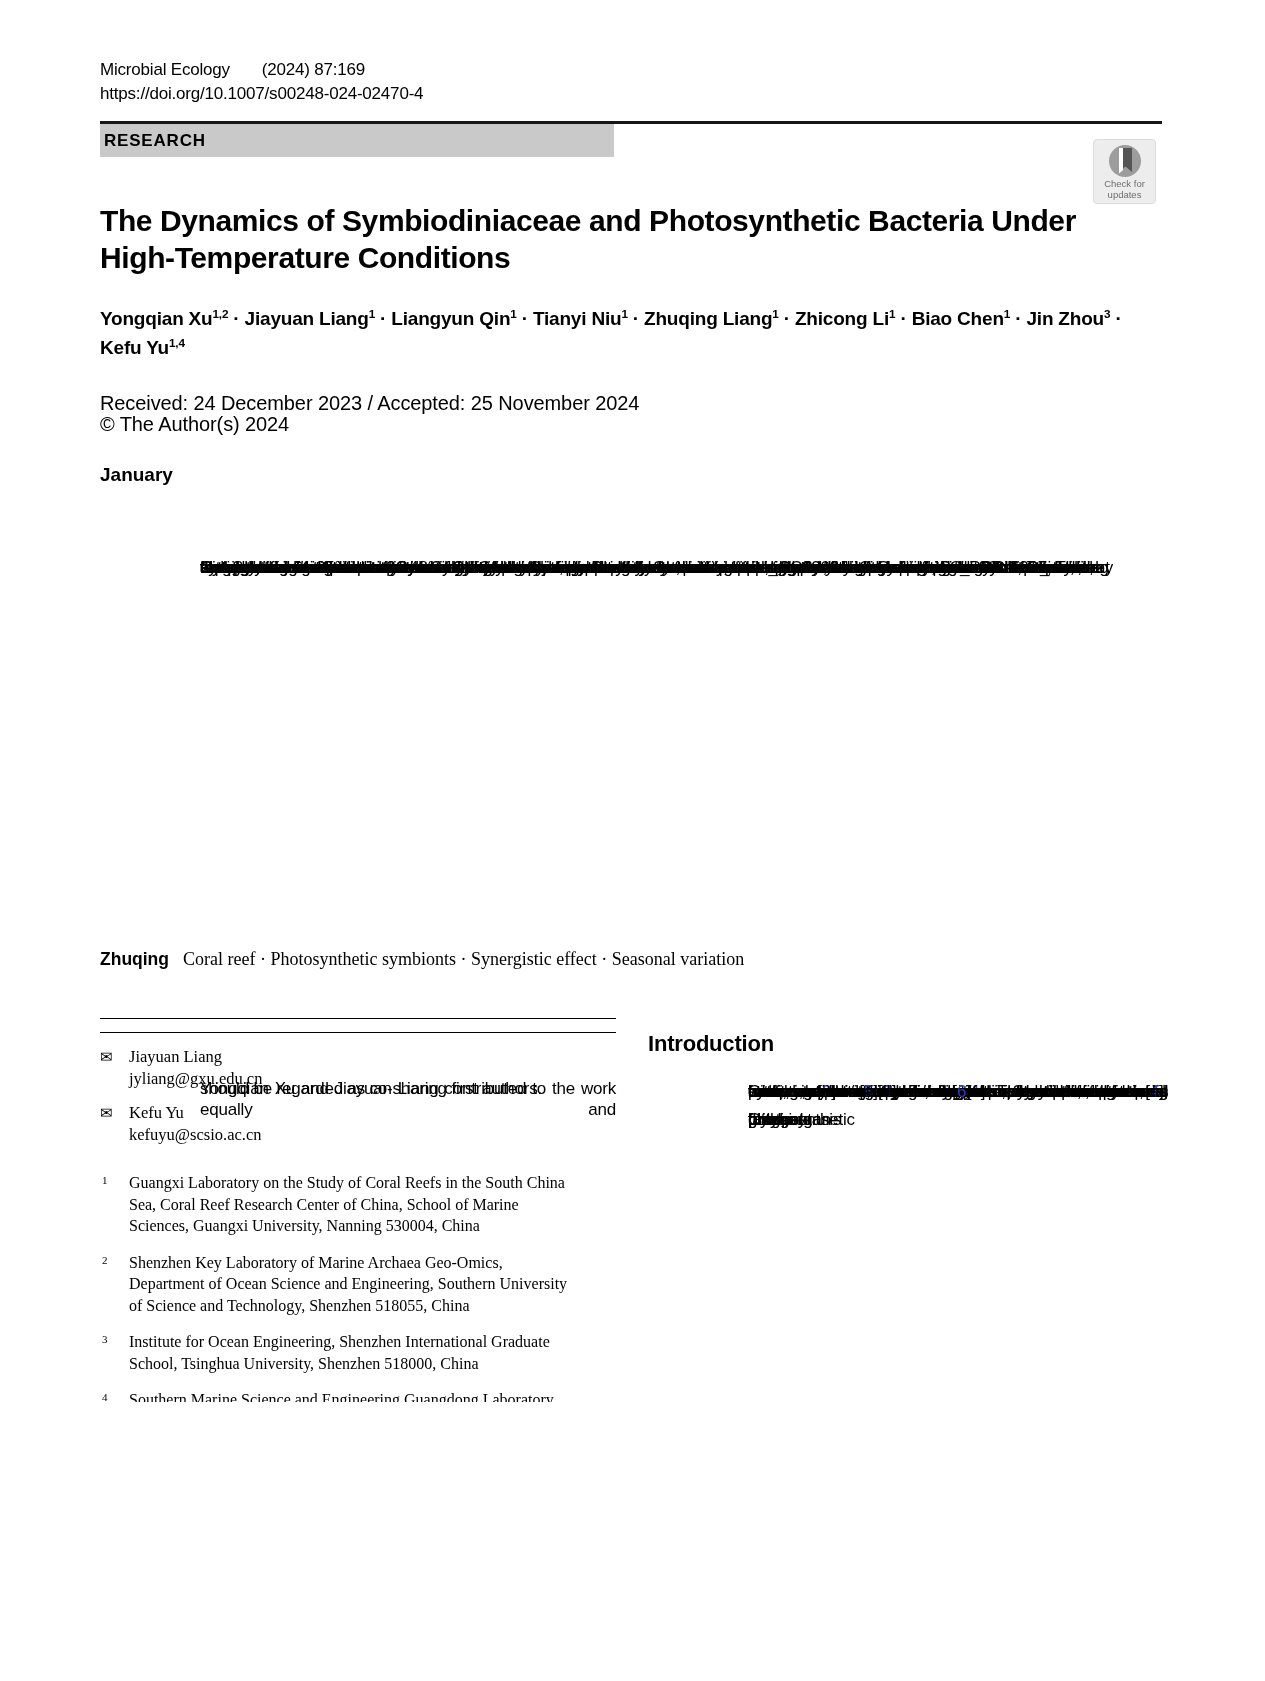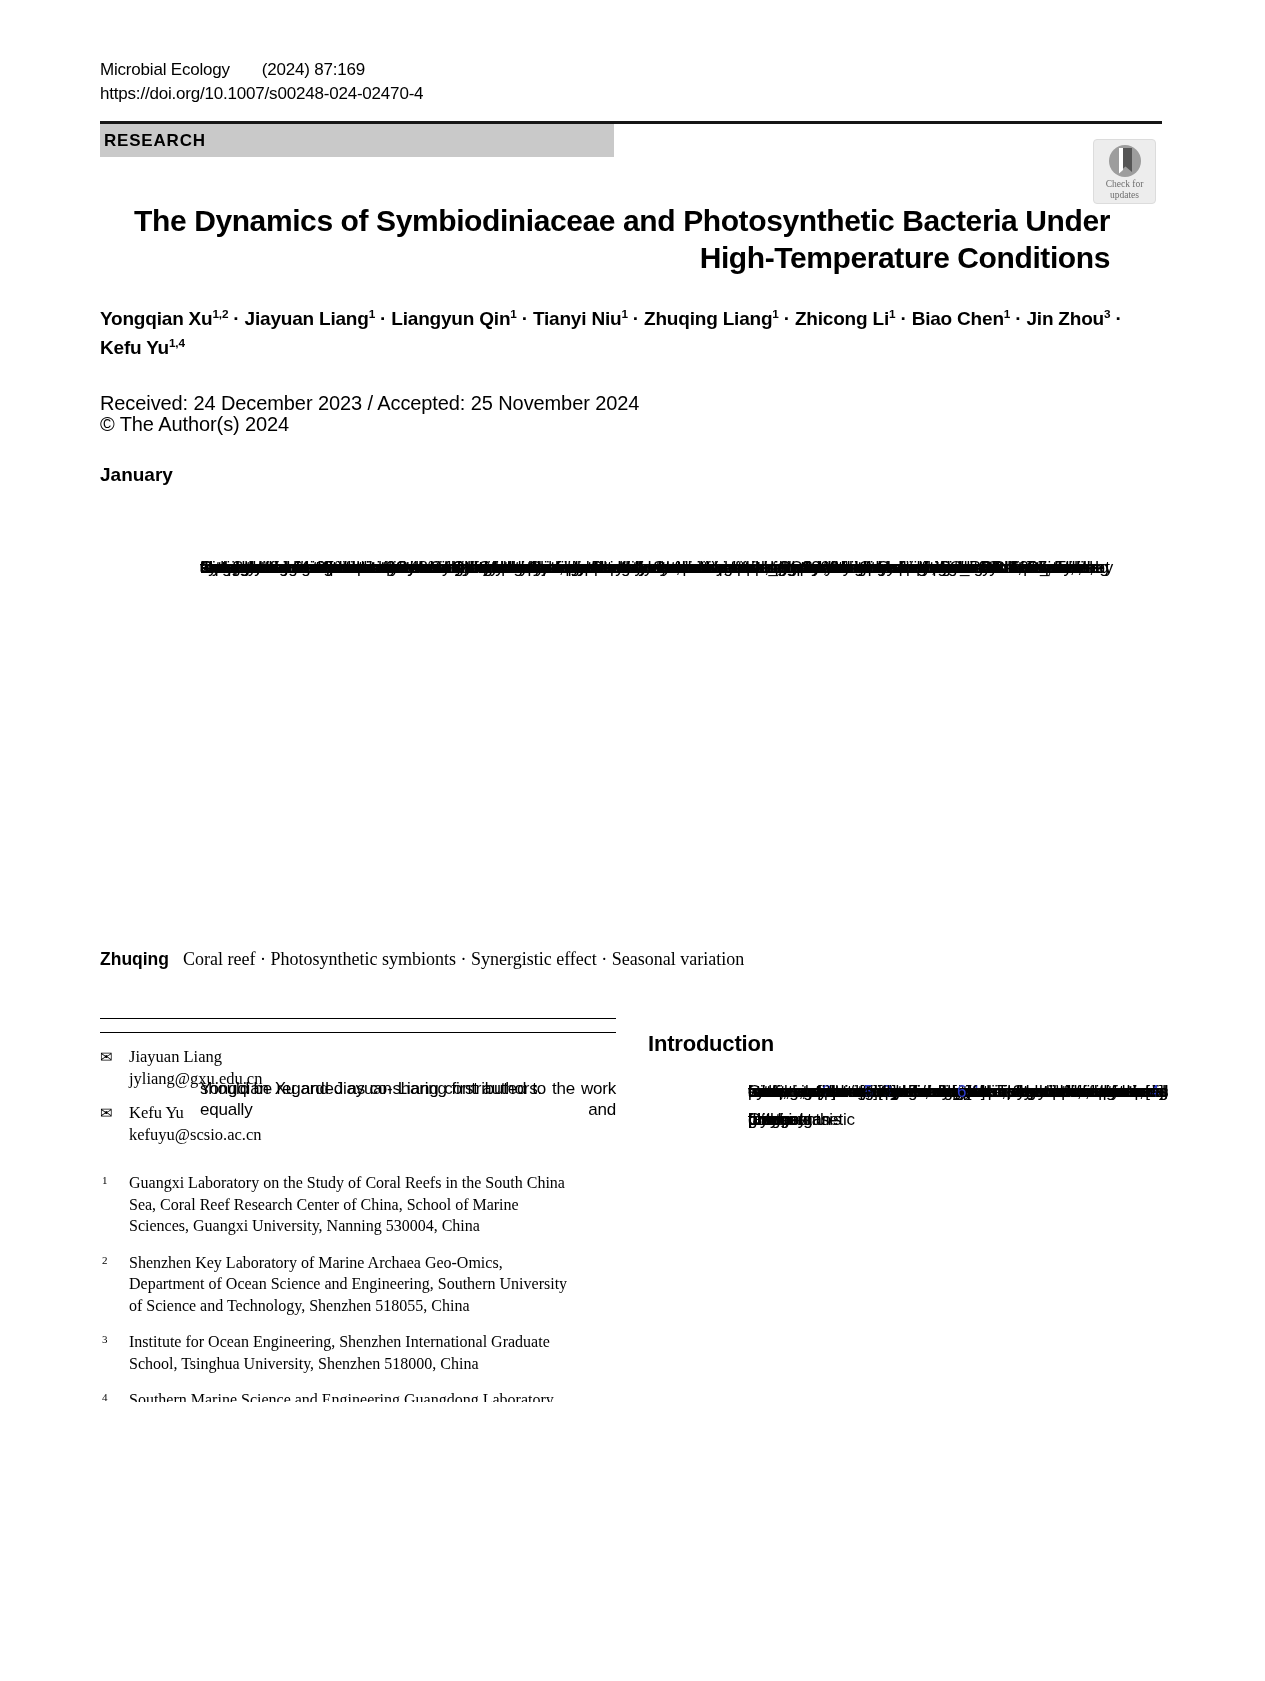--- a/index.html
+++ b/index.html
@@ -8,24 +8,24 @@
   
   .jline{position:absolute;left:100px;top:60px;font-family:"Liberation Sans",sans-serif;font-size:17px;letter-spacing:-0.2px;}
   .jissue{margin-left:32px;}
   .doi{position:absolute;left:100px;top:84px;font-family:"Liberation Sans",sans-serif;font-size:17px;letter-spacing:-0.2px;}
   .toprule{position:absolute;left:100px;top:121px;width:1062px;height:3px;background:#161616;}
   .banner{position:absolute;left:100px;top:124px;width:514px;height:33px;background:var(--banner,#c9c9c9);}
   .banner span{font-family:"Liberation Sans",sans-serif;font-weight:bold;font-size:17px;letter-spacing:0.8px;line-height:33px;padding-left:4px;display:inline-block;}
 
   
   .badge{position:absolute;left:1093px;top:139px;width:63px;height:65px;background:#ededed;border:1px solid #dcdcdc;border-radius:4px;box-sizing:border-box;display:flex;flex-direction:column;align-items:center;padding-top:3px;cursor:pointer;}
-  .badge-text{font-family:Liberation Serif, serif;font-size:9.5px;line-height:10.5px;color:#6e6e6e;text-align:center;}
+  .badge-text{font-family:Liberation Sans, sans-serif;font-size:9.5px;line-height:10.5px;color:#6e6e6e;text-align:center;}
 
   
-  .title{position:absolute;left:100px;top:202px;width:1010px;font-family:"Liberation Sans",sans-serif;font-weight:bold;font-size:30px;line-height:37px;letter-spacing:-0.4px;margin:0;text-align:right;}
+  .title{position:absolute;left:100px;top:202px;width:1010px;font-family:"Liberation Sans",sans-serif;font-weight:bold;font-size:30px;line-height:37px;letter-spacing:-0.4px;margin:0;}
   .authors{position:absolute;left:100px;top:304px;width:1030px;font-family:"Liberation Sans",sans-serif;font-weight:bold;font-size:19px;line-height:29px;letter-spacing:-0.2px;}
   .authors sup{font-size:62%;line-height:0;}
 
   .dates{position:absolute;left:100px;top:393px;font-family:"Liberation Sans",sans-serif;font-size:20px;line-height:21px;letter-spacing:-0.1px;}
 
   
   .abs-h{position:absolute;left:100px;top:464px;font-family:"Liberation Sans",sans-serif;font-weight:bold;font-size:19px;margin:0;}
   .abs-body{position:absolute;left:100px;top:494px;width:1063px;font-family:"Liberation Serif",serif;font-size:18px;line-height:28.2px;letter-spacing:-0.1px;}
   .jline{}
   .abs-body .jline,.intro-body .jline{text-align:justify;text-align-last:justify;}

